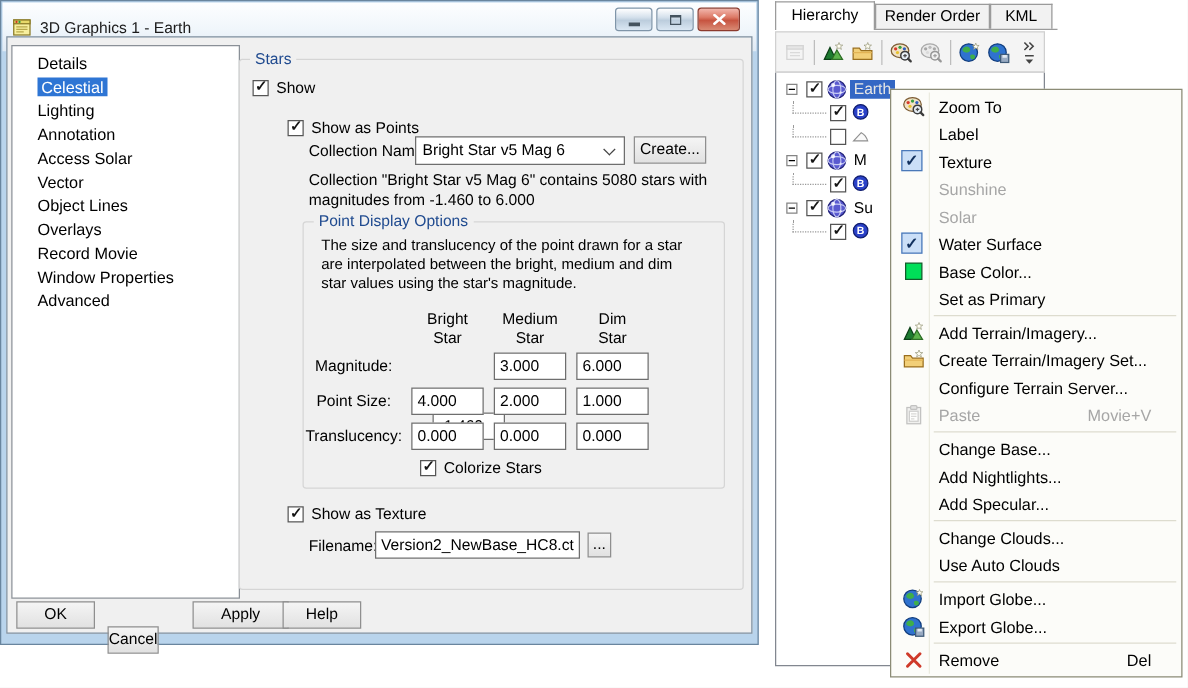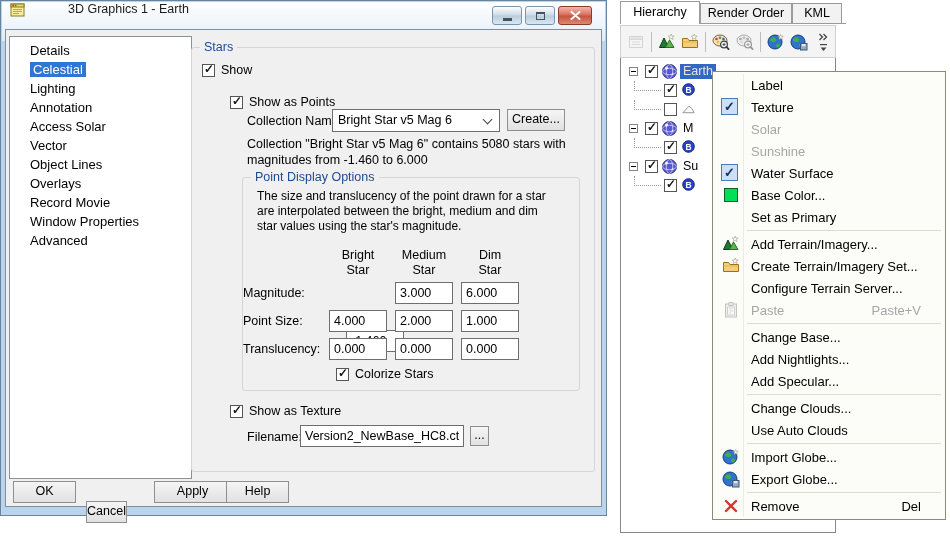--- a/index.html
+++ b/index.html
@@ -2,21 +2,21 @@
 <html><head>
 <meta charset="utf-8">
 <style>
   * { margin:0; padding:0; box-sizing:border-box; }
   body { font-family:"Liberation Sans", sans-serif; background:#fff; }
   .page { position:relative; width:950px; height:550px; background:#fff; overflow:hidden; font-size:12.5px; color:#000; }
 
   
   .dialog { position:absolute; left:0; top:0; width:607px; height:516px; background:#b9d4ec; border:1px solid #69859e; }
   .titlebar { position:absolute; left:1px; top:1px; right:1px; height:39px;
-    background:linear-gradient(180deg,#fdfeff,#f0f6fb 55%,#dfeaf5); display:flex; padding-left:8px;gap:36px; }
+    background:linear-gradient(180deg,#fdfeff,#f0f6fb 55%,#dfeaf5); display:flex; align-items:center; padding-left:8px; }
   .app-icon { width:16px; height:16px; margin-right:6px; display:inline-flex; }
   .title { font-size:12.5px; color:#1b1b1b; }
   .winbtns { position:absolute; right:13px; top:4px; display:flex; gap:3px; }
   .wbtn { width:30px; height:19px; border:1px solid #7f95a9; border-radius:3px;
     background:linear-gradient(180deg,#ffffff,#d5e1ec 40%,#bccddd 55%,#dae7f3); display:flex; align-items:center; justify-content:center; }
   .wbtn.close { width:34px; background:linear-gradient(180deg,#f2b6ac,#dd7a67 40%,#c75440 55%,#d98a74); border-color:#8c3a2d; }
   .wg-min { width:9px; height:3px; background:#44535f; margin-top:7px; }
   .wg-max { width:9px; height:8px; border:1px solid #44535f; border-top-width:2px; }
 
   .client { position:absolute; left:4px; right:4px; top:28px; bottom:8px; background:#f0f0f0; border:1px solid #7d8fa0; }
@@ -41,21 +41,21 @@
   .combo .cvalue { position:absolute; left:5px; top:3px; white-space:nowrap; }
   .combo .chev { position:absolute; right:8px; top:6px; width:7px; height:7px; border-right:1.5px solid #444; border-bottom:1.5px solid #444; transform:rotate(45deg); }
   .btn { position:absolute; height:22px; background:linear-gradient(180deg,#f5f5f5,#e1e1e1); border:1px solid #8f8f8f; font-size:12.5px; text-align:center; line-height:19px; }
   #btn-create { left:315px; top:61px; width:58px; }
   .info-line { position:absolute; left:55px; white-space:nowrap; }
   #info1 { top:89px; } #info2 { top:105px; }
 
   .pd-desc { position:absolute; left:14px; white-space:nowrap; font-size:12px; }
   #pdd1 { top:11px; } #pdd2 { top:26px; } #pdd3 { top:41px; }
   .pd-col { position:absolute; top:70px; width:60px; text-align:center; line-height:15px; }
-  .pd-rowlabel { position:absolute; width:80px; text-align:left; left:0; white-space:nowrap; }
+  .pd-rowlabel { position:absolute; width:80px; text-align:center; left:0; white-space:nowrap; }
   .numfield { position:absolute; width:58px; height:22px; border:1px solid #6e6e6e; background:#fff;
     font:12.5px "Liberation Sans", sans-serif; padding:2px 4px; }
   #cb-colorize { left:93px; top:190px; } #lb-colorize { left:112px; top:189px; }
 
   #cb-texture { left:38px; top:357px; } #lb-texture { left:57px; top:356px; }
   #lb-filename { left:55px; top:382px; }
   #filename-input { position:absolute; left:108px; top:377px; width:164px; height:22px; border:1px solid #6e6e6e; background:#fff; font:12.5px "Liberation Sans", sans-serif; padding:2px 4px; }
   #btn-browse { left:278px; top:378px; width:19px; height:20px; line-height:16px; }
 
   #btn-ok { left:7px; top:451px; width:63px; }
@@ -405,31 +405,47 @@
         </span>
         <span class="ticon cicon"><svg width="15" height="15" viewBox="0 0 16 16">
             <circle cx="8" cy="8" r="6.2" fill="#2a41c8" stroke="#101d6e"></circle>
             <text x="8" y="11.2" font-size="9" font-weight="bold" fill="#fff" text-anchor="middle" font-family="sans-serif">B</text>
           </svg></span>
       </div>
     </div>
 
   <div class="cmenu" id="context-menu">
       <div class="mi">
+        <span class="micon">
+          <svg width="18" height="18" viewBox="0 0 18 18">
+            <ellipse cx="8" cy="7.5" rx="7" ry="5.5" fill="#f0e2c6" stroke="#7c5c34"></ellipse>
+            <circle cx="4.5" cy="6" r="1.3" fill="#d8392c"></circle>
+            <circle cx="8" cy="4.8" r="1.3" fill="#3a9e3f"></circle>
+            <circle cx="11.5" cy="6" r="1.3" fill="#2f5fc4"></circle>
+            <circle cx="6" cy="9" r="1.3" fill="#e8c22e"></circle>
+            <circle cx="12" cy="11.5" r="3.4" fill="#eaf4ff" fill-opacity="0.85" stroke="#3c3c3c" stroke-width="1.2"></circle>
+            <line x1="14.4" y1="13.9" x2="16.6" y2="16.1" stroke="#3c3c3c" stroke-width="1.8" stroke-linecap="round"></line>
+            <line x1="10.6" y1="11.5" x2="13.4" y2="11.5" stroke="#4a4a4a"></line>
+            <line x1="12" y1="10.1" x2="12" y2="12.9" stroke="#4a4a4a"></line>
+          </svg>
+        </span>
+        <span class="mlabel">Zoom To</span>
+      </div>
+      <div class="mi">
         <span class="mlabel">Label</span>
       </div>
       <div class="mi">
         <span class="mcheck">✓</span>
         <span class="mlabel">Texture</span>
       </div>
       <div class="mi disabled">
+        <span class="mlabel">Sunshine</span>
+      </div>
+      <div class="mi disabled">
         <span class="mlabel">Solar</span>
-      </div>
-      <div class="mi disabled">
-        <span class="mlabel">Sunshine</span>
       </div>
       <div class="mi">
         <span class="mcheck">✓</span>
         <span class="mlabel">Water Surface</span>
       </div>
       <div class="mi">
         <span class="micon">
           <svg width="16" height="16" viewBox="0 0 16 16">
             <rect x="1.5" y="1.5" width="13" height="13" fill="#00df58" stroke="#115c2a"></rect>
           </svg>
@@ -468,21 +484,21 @@
           <svg width="18" height="18" viewBox="0 0 18 18">
             <rect x="3.5" y="3" width="11" height="13" fill="#e9e9e9" stroke="#9c9c9c"></rect>
             <rect x="6.5" y="1.5" width="5" height="3" rx="0.8" fill="#d2d2d2" stroke="#9c9c9c"></rect>
             <rect x="5.5" y="6" width="7" height="8" fill="#fff" stroke="#b0b0b0"></rect>
             <line x1="6.8" y1="8" x2="11.2" y2="8" stroke="#c0c0c0"></line>
             <line x1="6.8" y1="10" x2="11.2" y2="10" stroke="#c0c0c0"></line>
             <line x1="6.8" y1="12" x2="9.5" y2="12" stroke="#c0c0c0"></line>
           </svg>
         </span>
         <span class="mlabel">Paste</span>
-        <span class="mshort">Paste+V</span>
+        <span class="mshort">Movie+V</span>
       </div>
       <div class="msep"></div>
       <div class="mi">
         <span class="mlabel">Change Base...</span>
       </div>
       <div class="mi">
         <span class="mlabel">Add Nightlights...</span>
       </div>
       <div class="mi">
         <span class="mlabel">Add Specular...</span>

